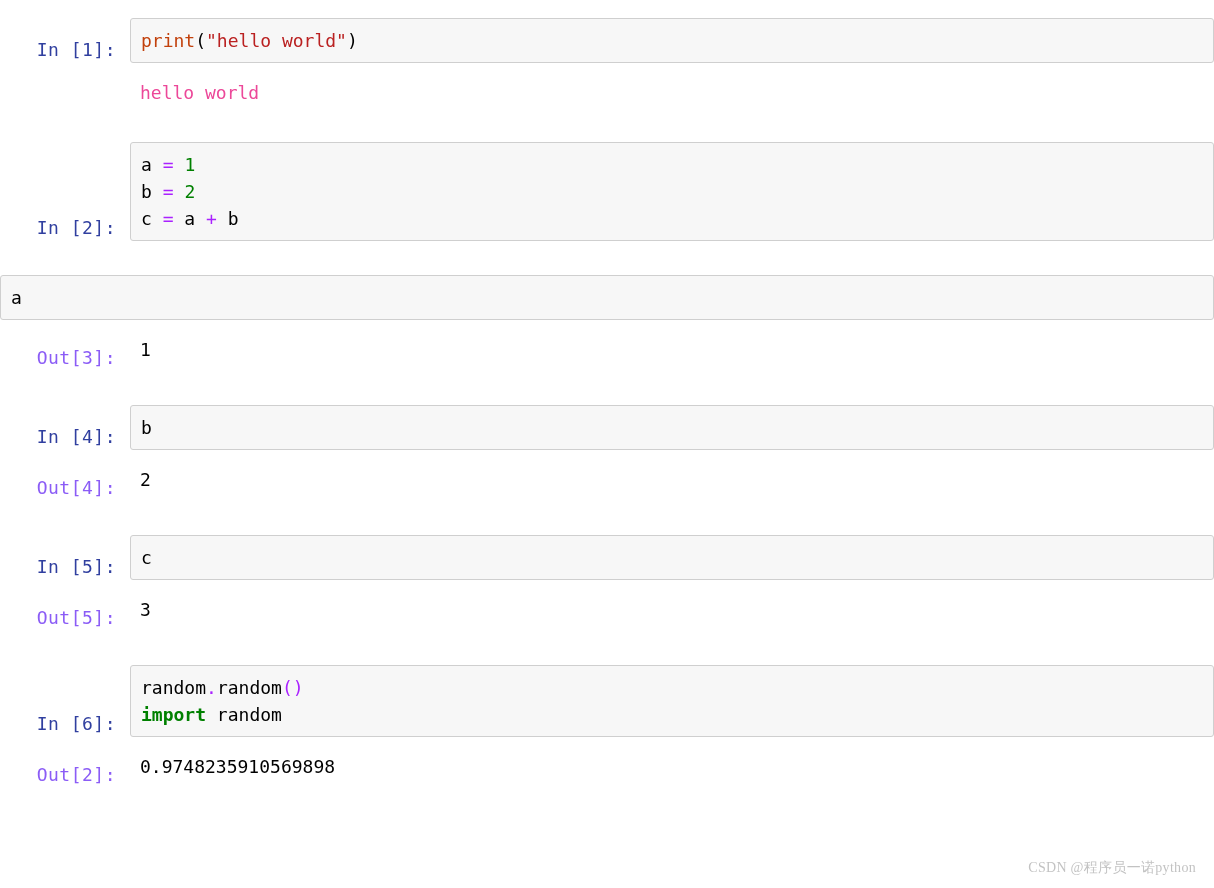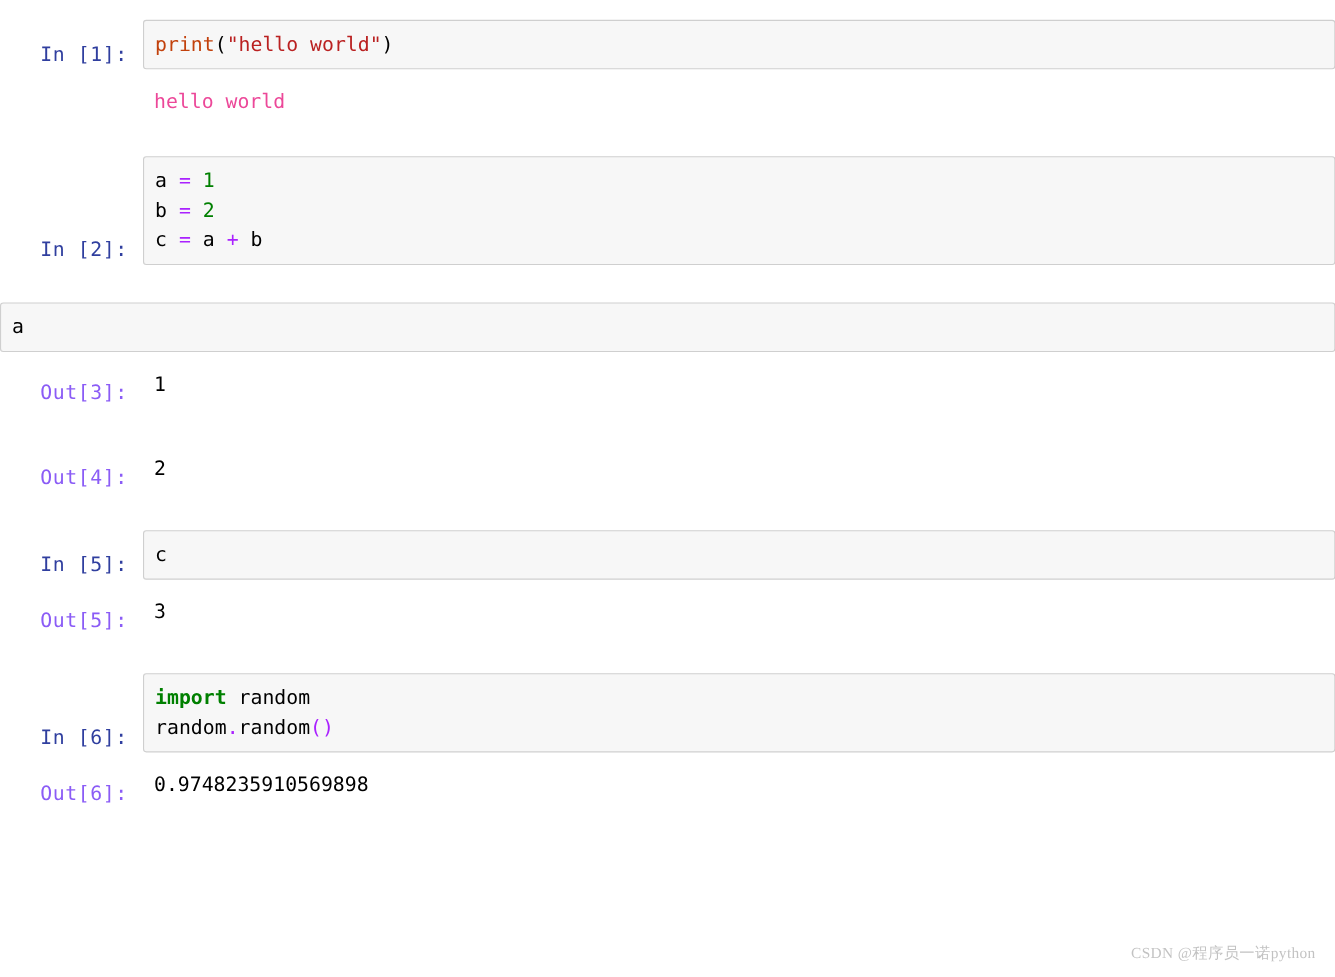--- a/index.html
+++ b/index.html
@@ -106,20 +106,26 @@
       </div>
     </div>
     <div class="cell">
       <div class="prompt out">Out[3]:</div>
       <div class="content">
         <div class="output-area">1</div>
       </div>
     </div>
     <div class="gap"></div>
     <div class="cell">
+      <div class="prompt in">In [4]:</div>
+      <div class="content">
+        <div class="input-area"><div><span class="tok-var">b</span></div></div>
+      </div>
+    </div>
+    <div class="cell">
       <div class="prompt out">Out[4]:</div>
       <div class="content">
         <div class="output-area">2</div>
       </div>
     </div>
     <div class="gap"></div>
     <div class="cell">
       <div class="prompt in">In [5]:</div>
       <div class="content">
         <div class="input-area"><div><span class="tok-var">c</span></div></div>
@@ -128,24 +134,24 @@
     <div class="cell">
       <div class="prompt out">Out[5]:</div>
       <div class="content">
         <div class="output-area">3</div>
       </div>
     </div>
     <div class="gap"></div>
     <div class="cell">
       <div class="prompt in">In [6]:</div>
       <div class="content">
-        <div class="input-area"><div><span class="tok-keyword">import</span><span class="tok-var"> random</span></div><div><span class="tok-var">random</span><span class="tok-op">.</span><span class="tok-var">random</span><span class="tok-paren2">(</span><span class="tok-paren2">)</span></div></div>
+        <div class="input-area"><div><span class="tok-var">random</span><span class="tok-op">.</span><span class="tok-var">random</span><span class="tok-paren2">(</span><span class="tok-paren2">)</span></div><div><span class="tok-keyword">import</span><span class="tok-var"> random</span></div></div>
       </div>
     </div>
     <div class="cell">
-      <div class="prompt out">Out[6]:</div>
+      <div class="prompt out">Out[2]:</div>
       <div class="content">
         <div class="output-area">0.9748235910569898</div>
       </div>
     </div>
   </div>
 
 <div class="watermark">CSDN @程序员一诺python</div>
 
 </body></html>

